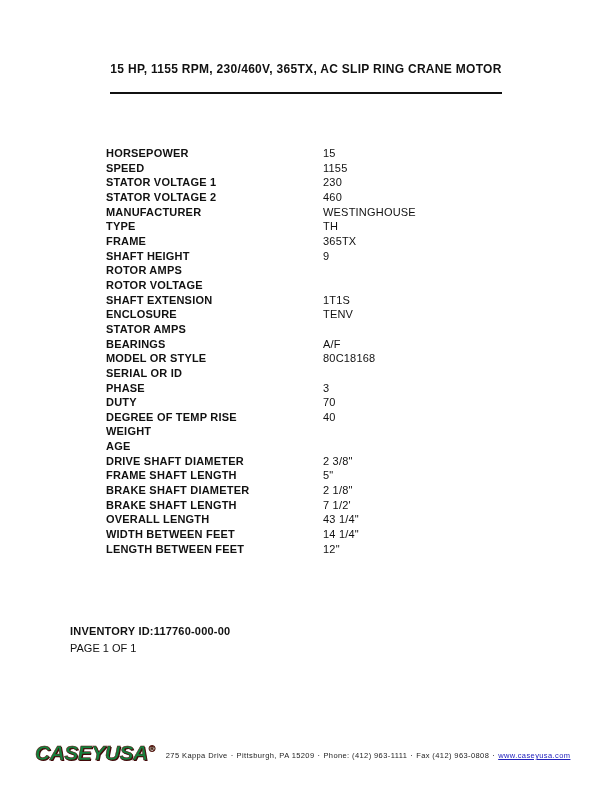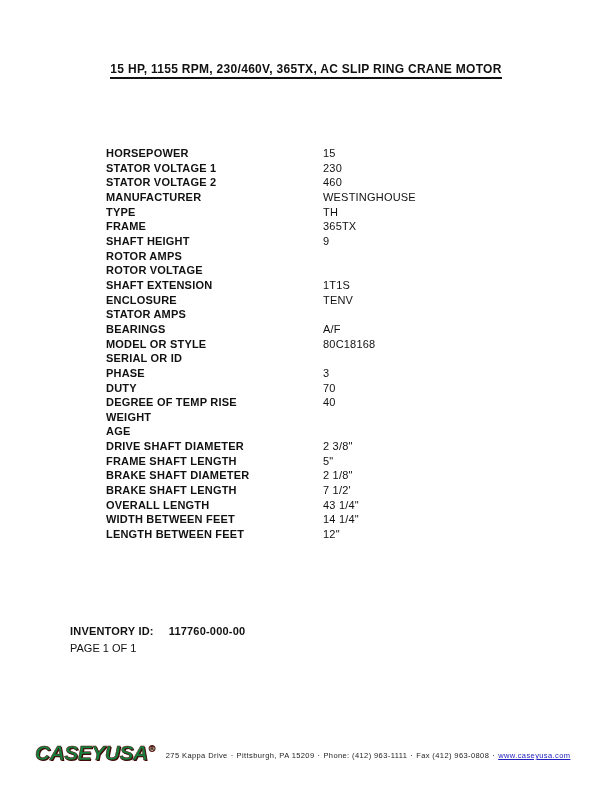--- a/index.html
+++ b/index.html
@@ -16,21 +16,21 @@
     position:absolute;
     top:59px;left:0;right:0;
     text-align:center;
   }
   .title .title-text{
     display:inline-block;
     font-size:12px;
     font-weight:bold;
     letter-spacing:0.3px;
     border-bottom:2px solid #111;
-    padding-bottom:1px;
+    padding-bottom:16px;
     white-space:nowrap;
   }
   .specs{
     position:absolute;
     top:146px;left:70px;right:40px;
   }
   .spec-row{
     display:flex;
     height:14.66px;
     line-height:14.66px;
@@ -48,21 +48,21 @@
     font-weight:normal;
     letter-spacing:0.2px;
   }
   .inventory{
     position:absolute;
     top:623px;left:70px;
     font-size:11px;
     line-height:16.5px;
   }
   .inv-line{font-weight:bold;letter-spacing:0.2px;}
-  .inv-value{margin-left:15px;}
+  .inv-value{margin-left:0;}
   .page-count{font-weight:normal;}
   .footer{
     position:absolute;
     top:741px;left:35px;right:20px;
     white-space:nowrap;
   }
   .logo{
     display:inline-block;
     font-size:21px;
     font-weight:bold;
@@ -102,20 +102,24 @@
   <div class="title">
     <span class="title-text">15 HP, 1155 RPM, 230/460V, 365TX, AC SLIP RING CRANE MOTOR</span>
   </div>
 
   <div class="specs">
       <div class="spec-row">
         <span class="spec-label">HORSEPOWER</span>
         <span class="spec-value">15</span>
       </div>
       <div class="spec-row">
+        <span class="spec-label">SPEED</span>
+        <span class="spec-value">1155</span>
+      </div>
+      <div class="spec-row">
         <span class="spec-label">STATOR VOLTAGE 1</span>
         <span class="spec-value">230</span>
       </div>
       <div class="spec-row">
         <span class="spec-label">STATOR VOLTAGE 2</span>
         <span class="spec-value">460</span>
       </div>
       <div class="spec-row">
         <span class="spec-label">MANUFACTURER</span>
         <span class="spec-value">WESTINGHOUSE</span>

